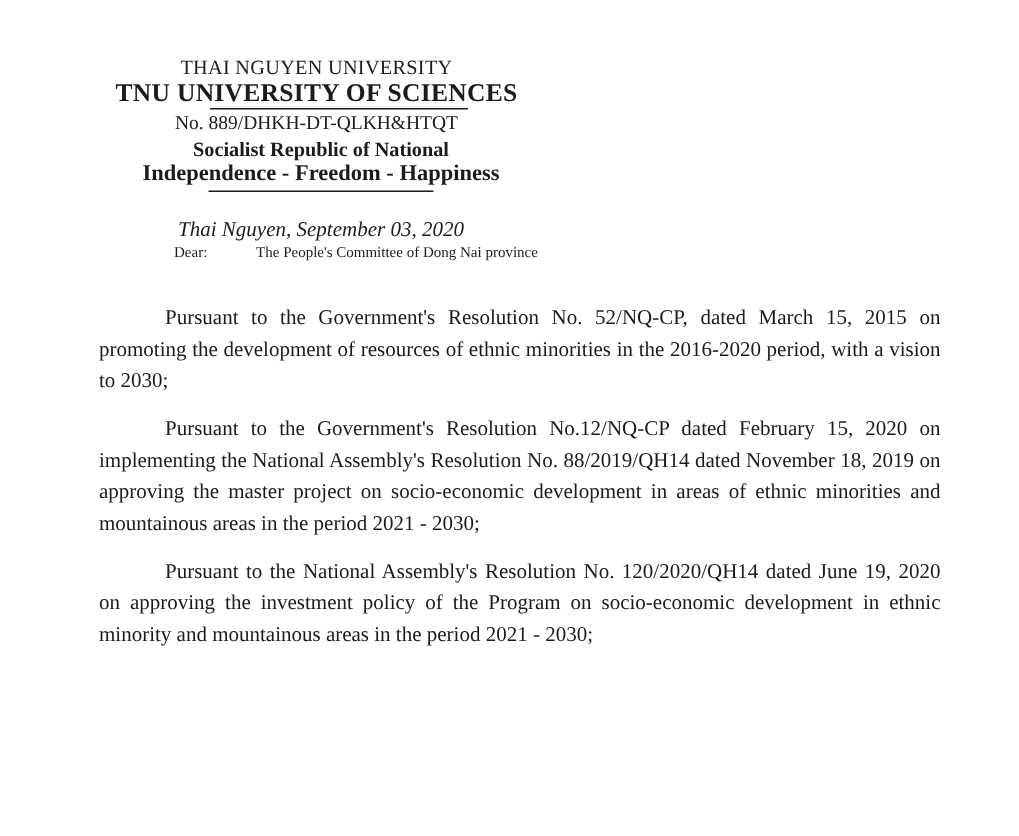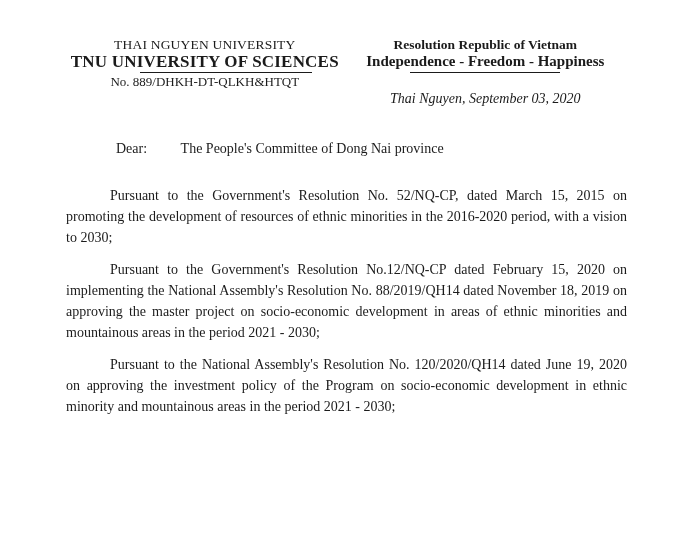--- a/index.html
+++ b/index.html
@@ -12,20 +12,21 @@
   }
   .page {
     width: 679px; height: 557px;
     padding: 36px 52px 20px 66px;
   }
   
   .header {
     display: flex;
     justify-content: space-between;
     align-items: flex-start;
+    flex-direction: column;
   }
   .header-left {
     width: 290px;
     text-align: center;
   }
   .header-right {
     width: 296px;
     text-align: center;
   }
   .org-line1 {
@@ -67,23 +68,22 @@
     line-height: 18px;
   }
   .ref-text {
     margin-top: 1px;
     font-size: 13.6px;
     line-height: 18px;
     text-align: justify;
   }
   
   .recipient {
-    margin-top: 33px;
     margin-left: 50px;
-    font-size: 14px;
+    font-size: 10px;
   }
   .recipient-label { display: inline-block; }
   .recipient-name { display: inline-block; margin-left: 30px; }
   
   .body-block {
     margin-top: 28px;
   }
   .para {
     font-size: 14px;
     line-height: 21px;
@@ -100,21 +100,21 @@
   <div class="header">
 
     <div class="header-left">
       <div class="org-line1">THAI NGUYEN UNIVERSITY</div>
       <div class="org-line2">TNU UNIVERSITY OF SCIENCES</div>
       <div class="rule rule-left"></div>
       <div class="doc-number">No. 889/DHKH-DT-QLKH&amp;HTQT</div>
     </div>
 
     <div class="header-right">
-      <div class="nation-line">Resolution Republic of Vietnam</div>
+      <div class="nation-line">Socialist Republic of National</div>
       <div class="motto-line">Independence - Freedom - Happiness</div>
       <div class="rule rule-right"></div>
       <div class="date-line">Thai Nguyen, September 03, 2020</div>
     </div>
 
   </div>
 
   <div class="recipient">
     <span class="recipient-label">Dear:</span>
     <span class="recipient-name">The People's Committee of Dong Nai province</span>

